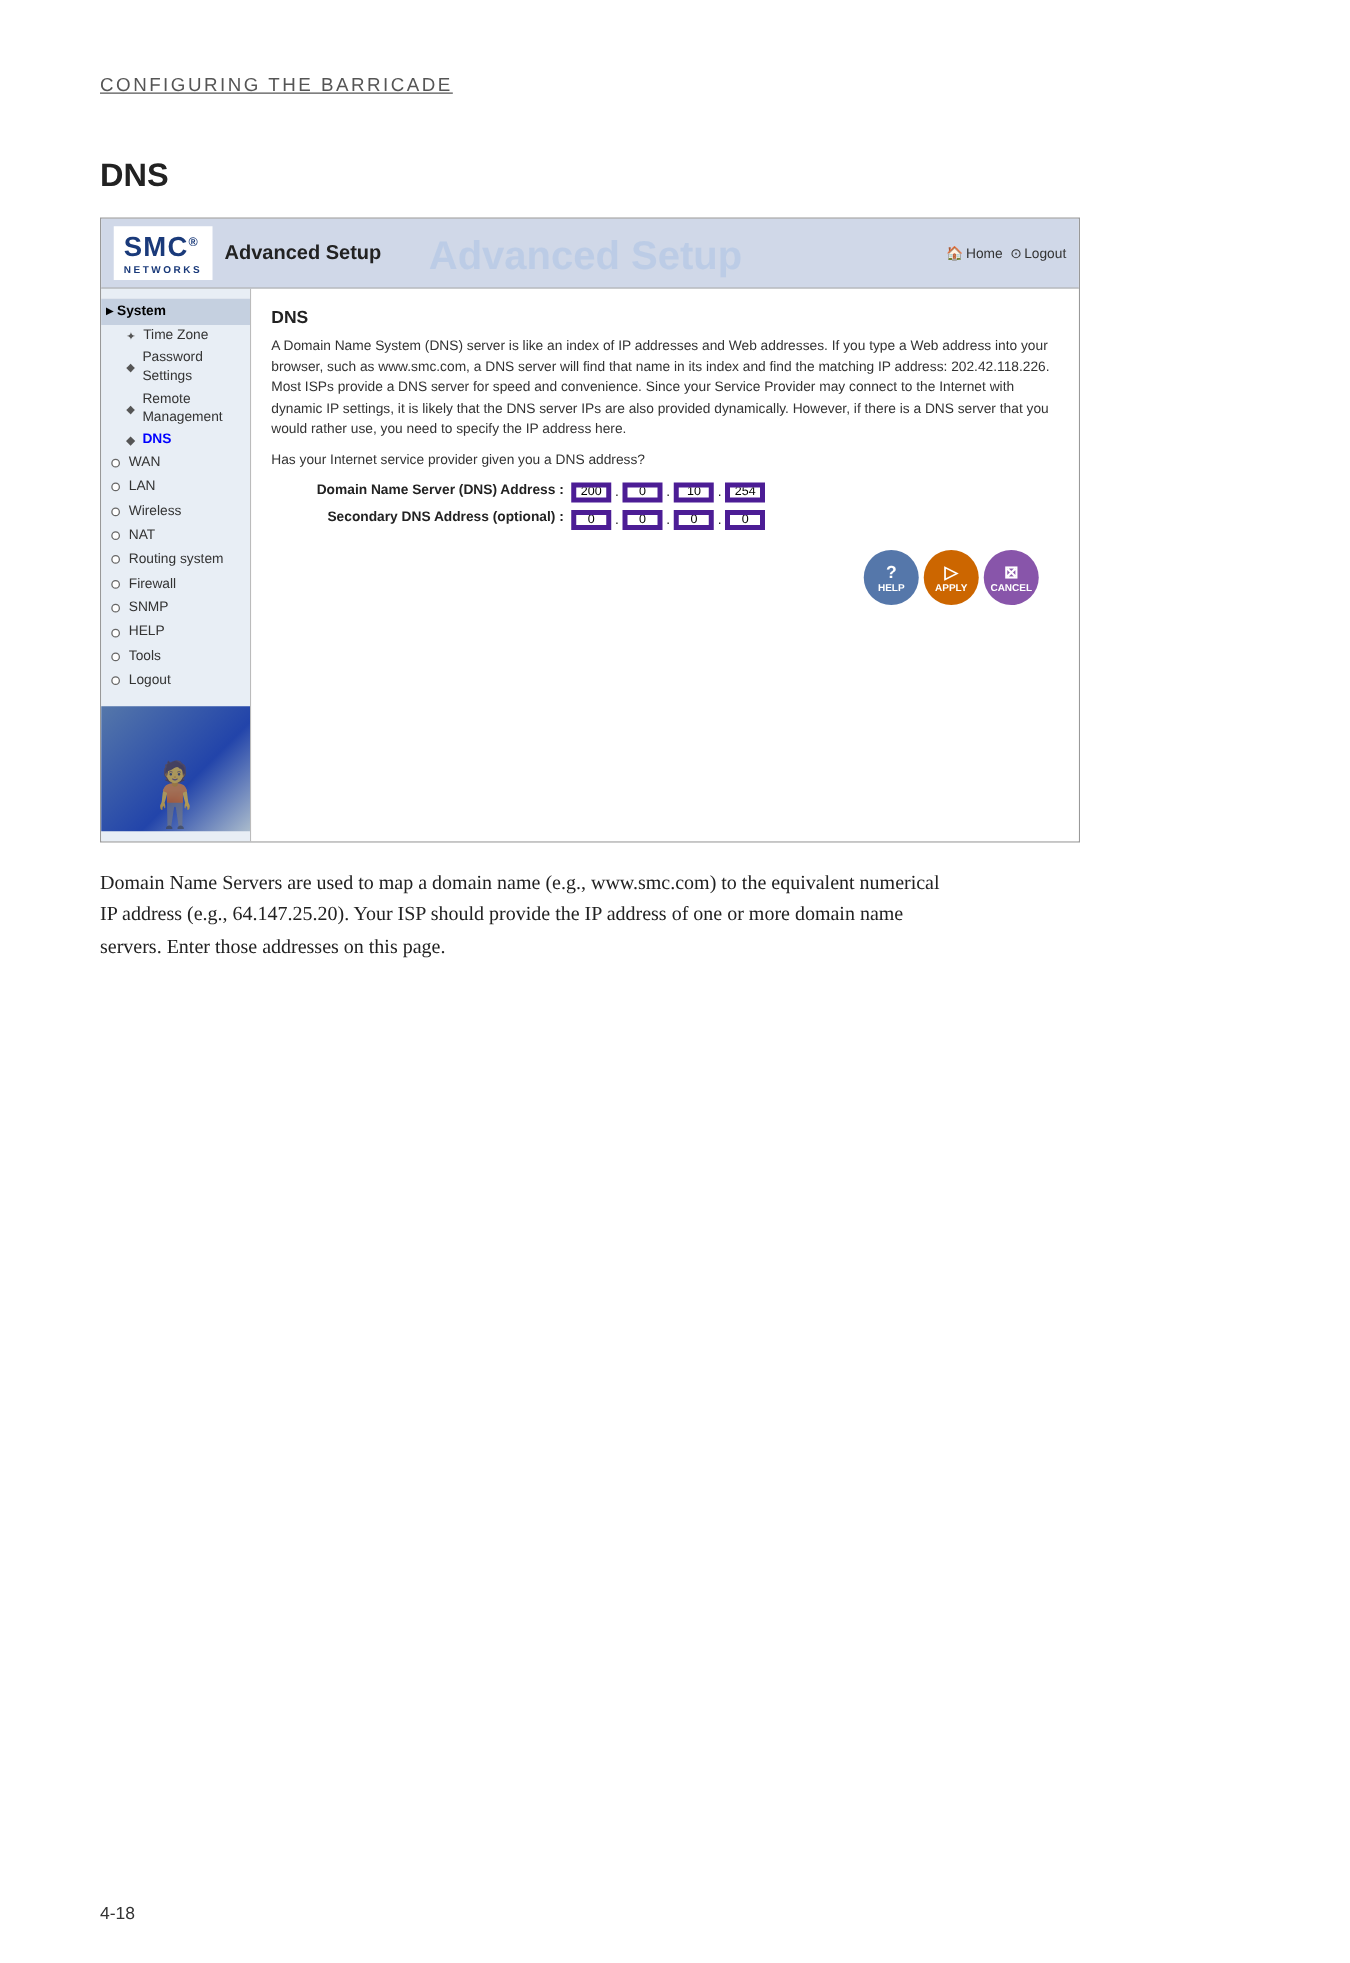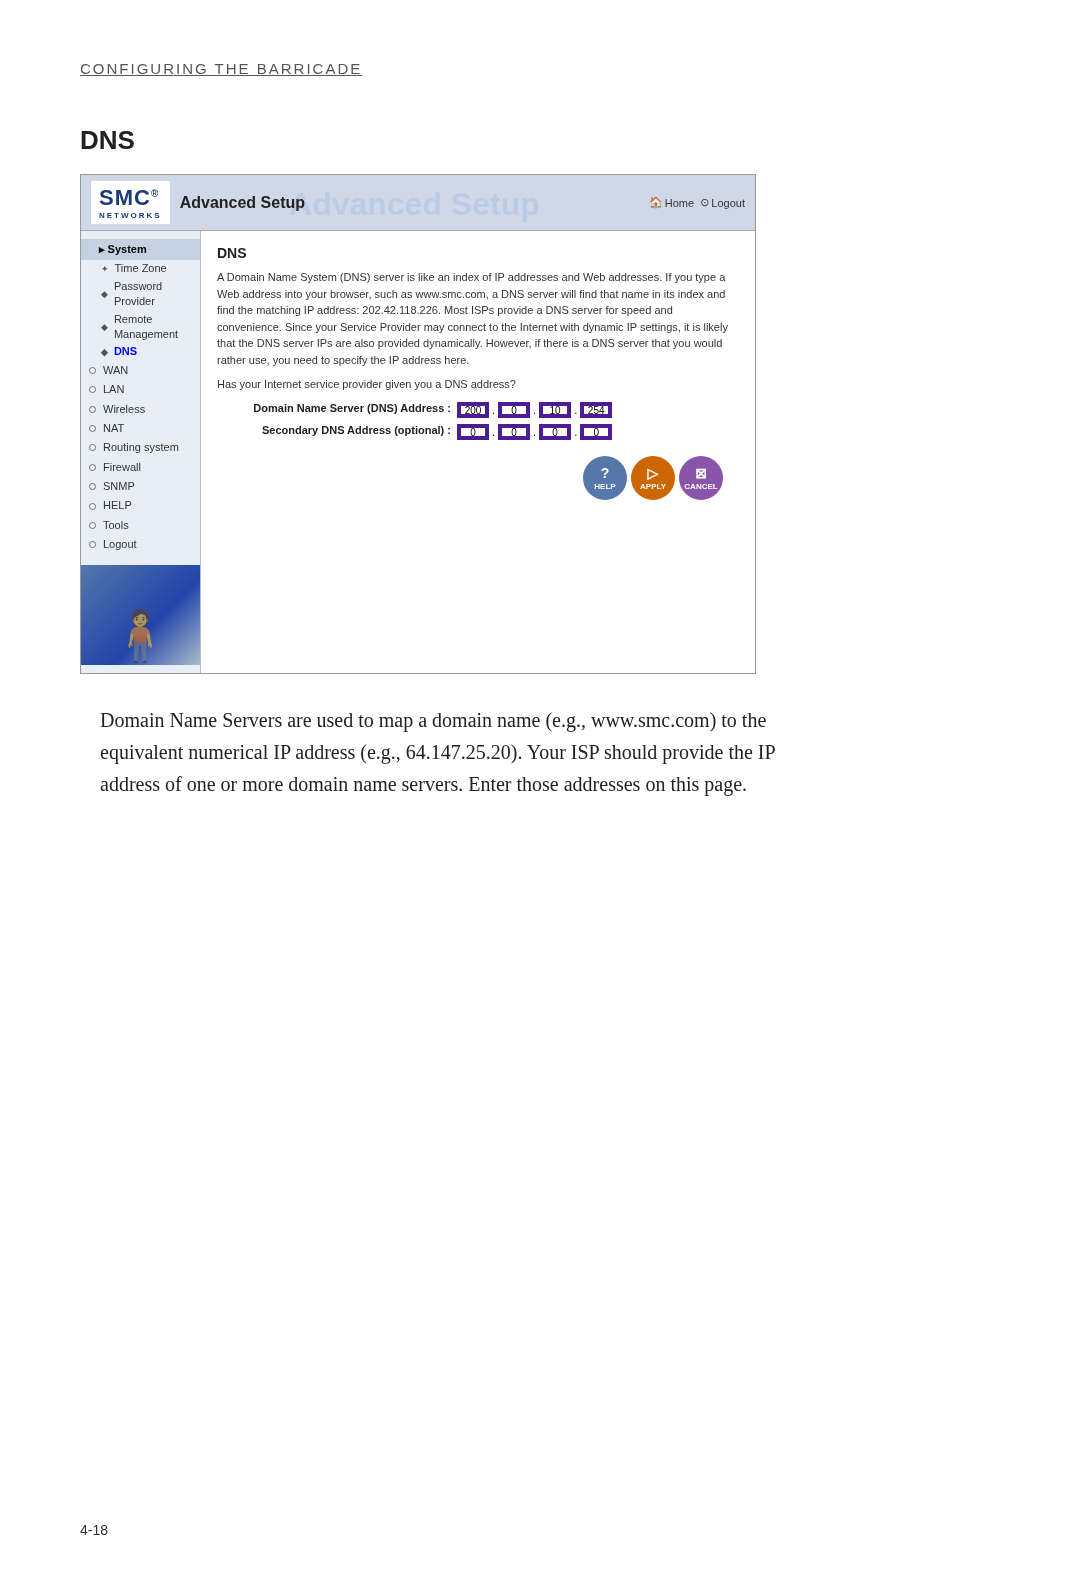--- a/index.html
+++ b/index.html
@@ -26,24 +26,24 @@
 
     .section-title {
       font-size: 26px;
       font-weight: bold;
       font-family: Arial, sans-serif;
       margin-bottom: 18px;
     }
 
     
     .router-frame {
-      width: 676px;
+      width: 784px;
       border: 1px solid #999;
       background: #fff;
-      margin-bottom: 30px;
+      margin-bottom: 20px;
     }
 
     
     .router-header {
       display: flex;
       align-items: center;
       background: #d0d8e8;
       padding: 6px 10px;
       border-bottom: 1px solid #aaa;
       min-height: 52px;
@@ -139,21 +139,21 @@
       line-height: 1.4;
     }
     .sidebar-item.active {
       color: #00f;
       font-weight: bold;
     }
     .sidebar-item.section-header {
       font-weight: bold;
       color: #000;
       background: #c5d0e0;
-      padding: 3px 18px;
+      padding: 3px 4px;
     }
     .sidebar-sub {
       padding-left: 16px;
     }
     .sidebar-sub .sidebar-item {
       padding: 1px 4px;
     }
     .sidebar-dot {
       display: inline-block;
       width: 7px;
@@ -292,27 +292,26 @@
       position: absolute;
       bottom: 0;
       left: 50%;
       transform: translateX(-50%);
       font-size: 50px;
       color: rgba(255,255,255,0.6);
     }
 
     
     .description-text {
-      font-size: 20px;
+      font-size: 16px;
       font-family: Georgia, serif;
       line-height: 1.6;
       color: #222;
       margin-top: 10px;
       max-width: 680px;
-      margin-left: 20px;
     }
 
     .page-number {
       position: absolute;
       bottom: 32px;
       left: 80px;
       font-size: 14px;
       font-family: Arial, sans-serif;
       color: #333;
     }
@@ -359,21 +358,21 @@
         <span>▸ System</span>
       </div>
 
       <div class="sidebar-sub">
         <div class="sidebar-item">
           <span class="sidebar-arrow">✦</span>
           <span>Time Zone</span>
         </div>
         <div class="sidebar-item">
           <span class="sidebar-arrow">◆</span>
-          <span>Password Provider</span>
+          <span>Password Settings</span>
         </div>
         <div class="sidebar-item">
           <span class="sidebar-arrow">◆</span>
           <span>Remote Management</span>
         </div>
         <div class="sidebar-item active">
           <span class="sidebar-arrow">◆</span>
           <span>DNS</span>
         </div>
       </div>

